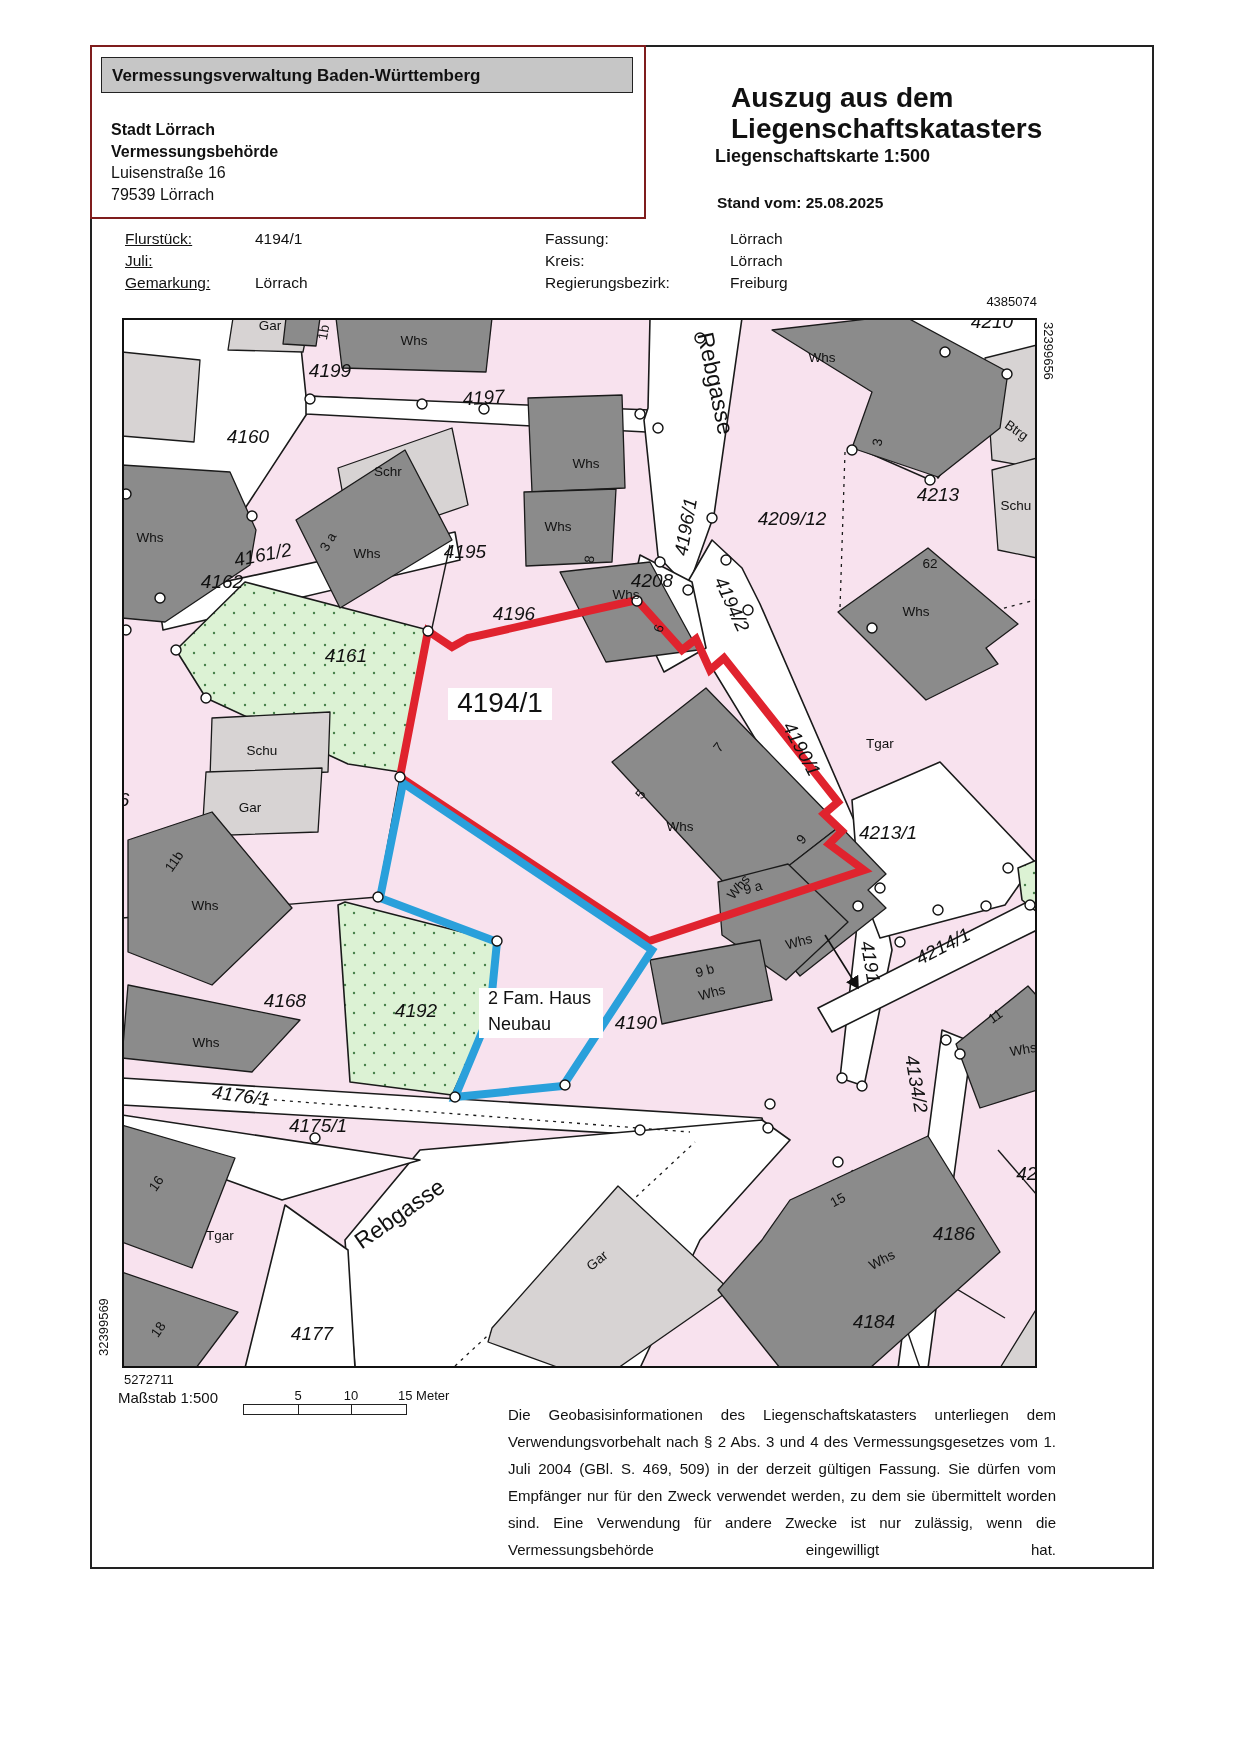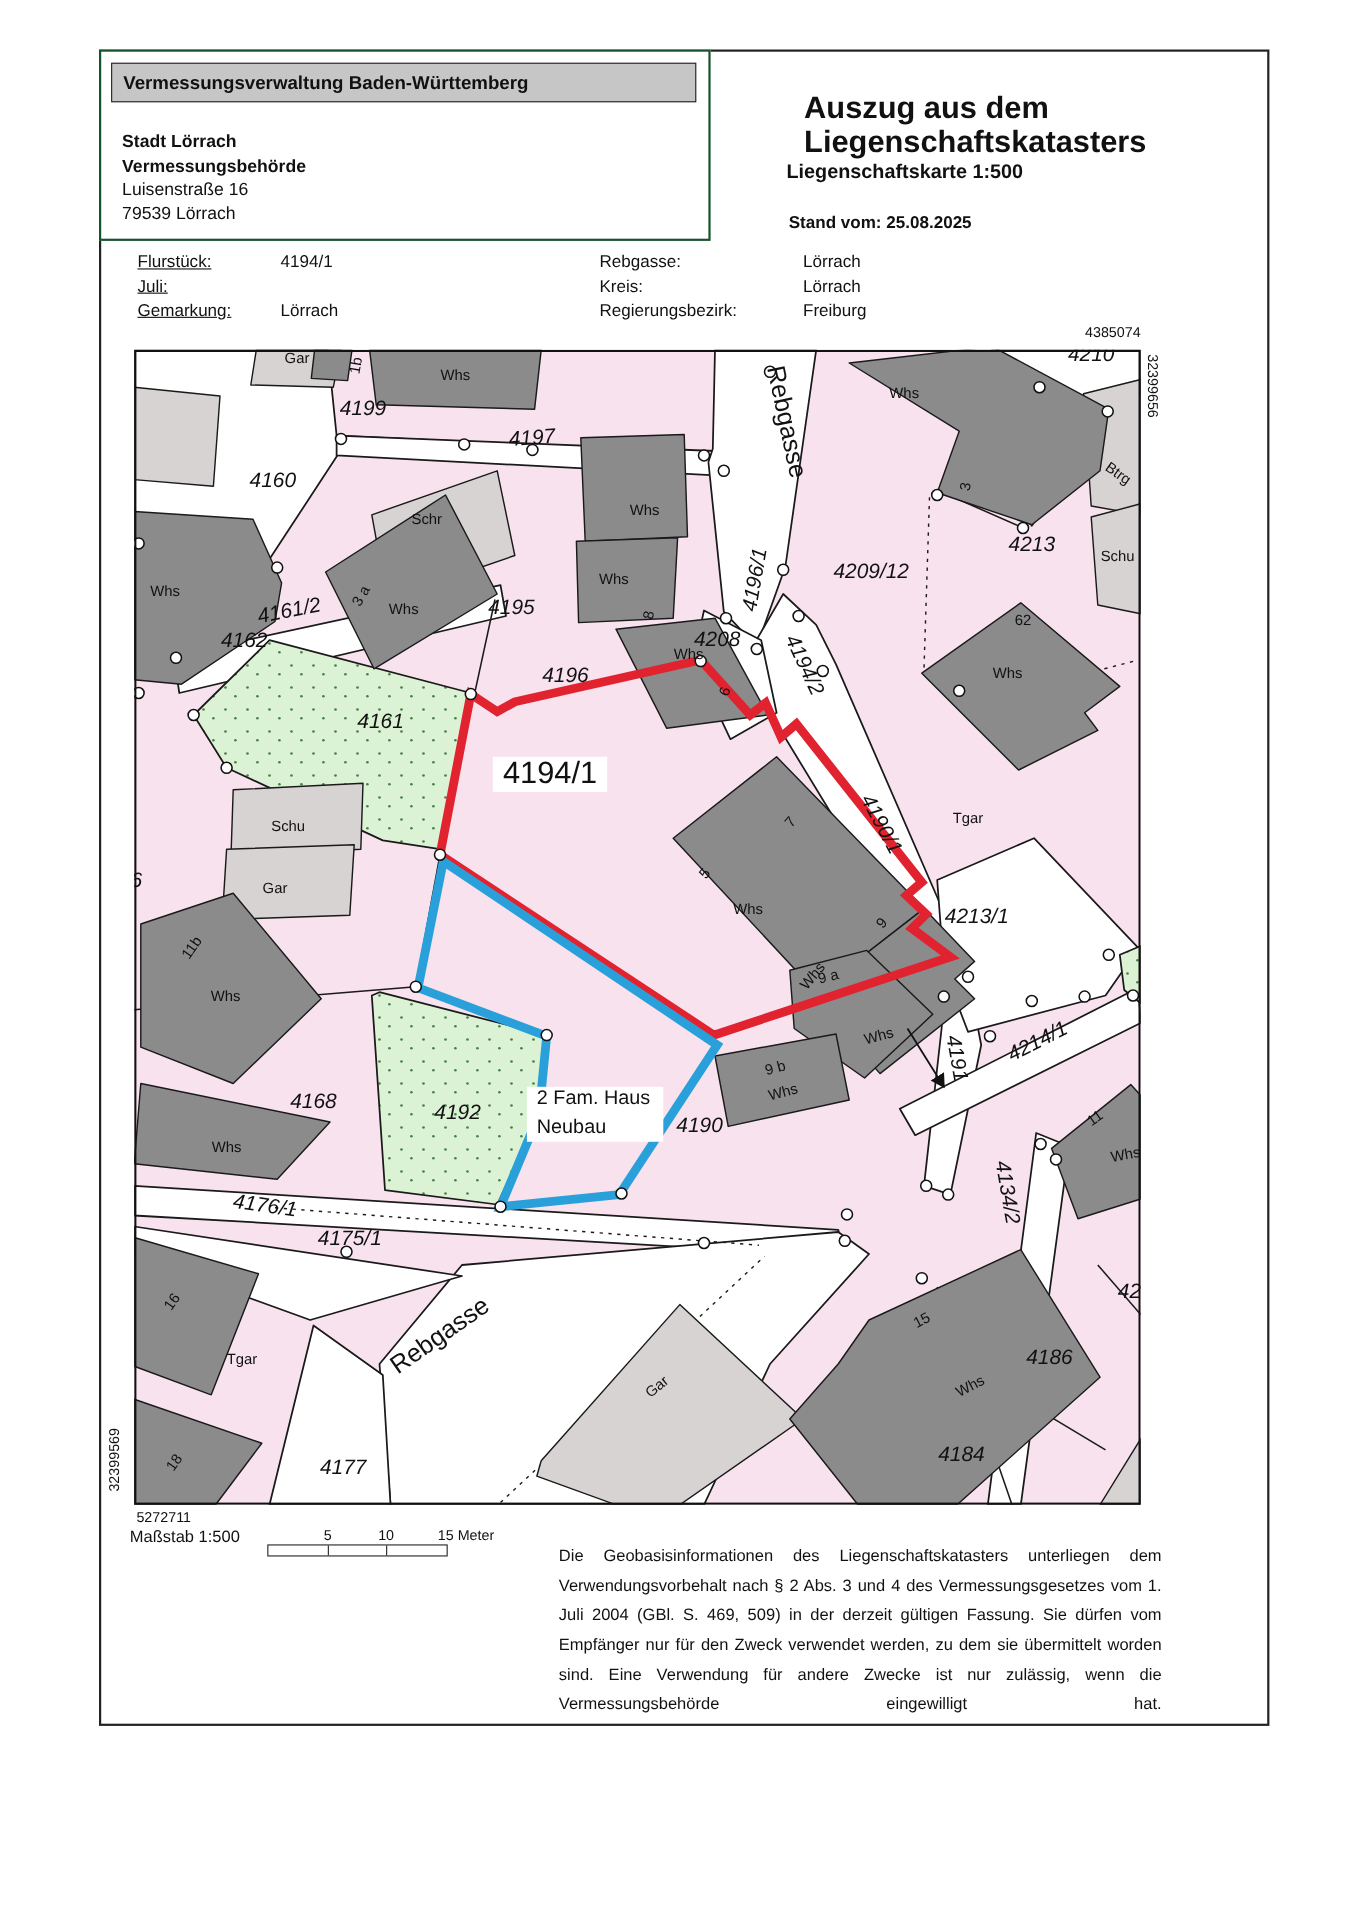--- a/index.html
+++ b/index.html
@@ -1,21 +1,21 @@
 <!DOCTYPE html>
 <html><head>
 <meta charset="utf-8">
 <style>
   html,body{margin:0;padding:0;background:#fff;}
   body{font-family:"Liberation Sans",sans-serif;color:#111;}
   #page{position:relative;width:1240px;height:1754px;background:#fff;overflow:hidden;}
   .abs{position:absolute;}
   
   #outer-box{left:90px;top:45px;width:1060px;height:1520px;border:2px solid #222;}
-  #header-left-box{left:90px;top:45px;width:552px;height:170px;border:2px solid #14532d;background:#fff;}
+  #header-left-box{left:90px;top:45px;width:552px;height:170px;border:2px solid #7f1d1d;background:#fff;}
   #header-banner{left:100px;top:56px;width:532px;height:36px;background:#C6C6C6;border:1.5px solid #222;
     font-weight:bold;font-size:17px;line-height:35px;padding-left:10px;box-sizing:border-box;}
   #office-block{left:110px;top:118px;font-size:16px;line-height:21.5px;}
   #office-block .b{font-weight:bold;}
   #title-block{left:715px;top:66px;}
   #title-block h1{margin:16px;font-size:28px;line-height:31px;font-weight:bold;}
   #subtitle{left:715px;top:146px;font-size:18px;font-weight:bold;}
   #stand-line{left:717px;top:194px;font-size:15.5px;font-weight:bold;}
   
   .info-col{top:228px;font-size:15.5px;line-height:22px;}
@@ -80,21 +80,21 @@
         <span class="ilabel">Juli:</span>
         <span></span>
       </div>
     <div class="info-row">
         <span class="ilabel">Gemarkung:</span>
         <span>Lörrach</span>
       </div>
   </div>
   <div class="abs info-col" id="info-right">
     <div class="info-row">
-        <span class="ilabel">Rebgasse:</span>
+        <span class="ilabel">Fassung:</span>
         <span>Lörrach</span>
       </div>
     <div class="info-row">
         <span class="ilabel">Kreis:</span>
         <span>Lörrach</span>
       </div>
     <div class="info-row">
         <span class="ilabel">Regierungsbezirk:</span>
         <span>Freiburg</span>
       </div>

